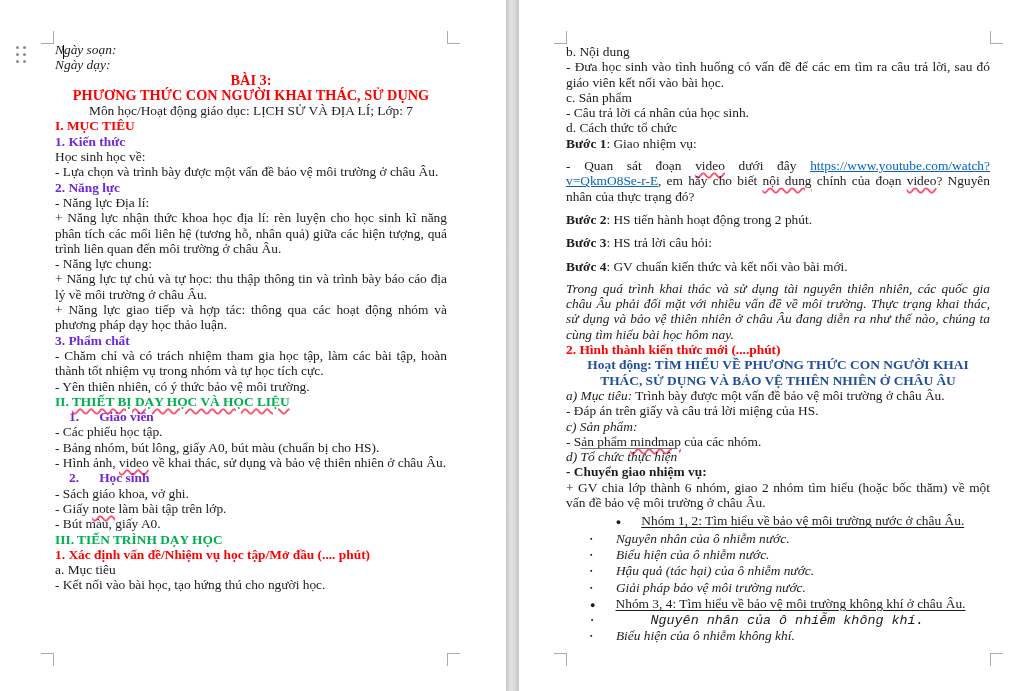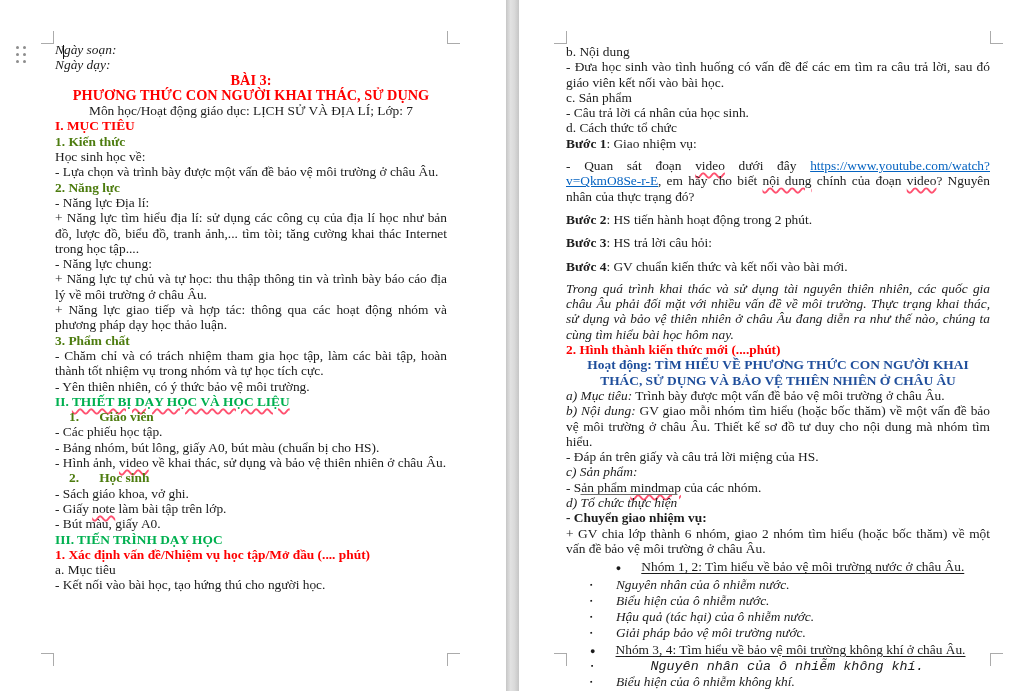--- a/index.html
+++ b/index.html
@@ -18,21 +18,21 @@
   }
   .text-col{position:absolute}
   #page-left .text-col{left:55px;top:42px;width:392px}
   #page-right .text-col{left:47px;top:44px;width:424px}
   .line{line-height:15.3px;min-height:15.3px;white-space:normal}
   .c{text-align:center}
   .j{text-align:justify}
   .b{font-weight:bold}
   .i{font-style:italic}
   .red{color:#fe0000}
-  .blue{color:#4d7c0f}
+  .blue{color:#6d28d9}
   .dkblue{color:#1f4e9b}
   .green{color:#00b050}
   .t{font-size:14.3px}
   .sq{text-decoration:underline;text-decoration-style:wavy;text-decoration-color:#ff5170;text-decoration-thickness:1.5px;text-underline-offset:2px}
   .u{text-decoration:underline;text-underline-offset:2px}
   .link{color:#0563c1;text-decoration:underline}
   .ol{text-decoration:overline;text-decoration-color:#6f6f6f}
   .sm{font-size:7px;vertical-align:2px}
   .blt{font-size:9px}
   
@@ -61,21 +61,21 @@
       <div class="line"><span class="i">Ngày dạy:</span></div>
       <div class="line c"><span class="b red t">BÀI 3:</span></div>
       <div class="line c"><span class="b red t">PHƯƠNG THỨC CON NGƯỜI KHAI THÁC, SỬ DỤNG</span></div>
       <div class="line c"><span>Môn học/Hoạt động giáo dục: LỊCH SỬ VÀ ĐỊA LÍ; Lớp: 7</span></div>
       <div class="line"><span class="b red">I. MỤC TIÊU</span></div>
       <div class="line"><span class="b blue">1. Kiến thức</span></div>
       <div class="line"><span>Học sinh học về:</span></div>
       <div class="line"><span>- Lựa chọn và trình bày được một vấn đề bảo vệ môi trường ở châu Âu.</span></div>
       <div class="line"><span class="b blue">2. Năng lực</span></div>
       <div class="line"><span>- Năng lực Địa lí:</span></div>
-      <div class="line j"><span>+ Năng lực tìm hiểu địa lí: sử dụng các công cụ của địa lí học như bản đồ, lược đồ, biểu đồ, tranh ảnh,... tìm tòi; tăng cường khai thác Internet trong học tập....</span></div>
+      <div class="line j"><span>+ Năng lực nhận thức khoa học địa lí: rèn luyện cho học sinh kĩ năng phân tích các mối liên hệ (tương hỗ, nhân quả) giữa các hiện tượng, quá trình liên quan đến môi trường ở châu Âu.</span></div>
       <div class="line"><span>- Năng lực chung:</span></div>
       <div class="line j"><span>+ Năng lực tự chủ và tự học: thu thập thông tin và trình bày báo cáo địa lý về môi trường ở châu Âu.</span></div>
       <div class="line j"><span>+ Năng lực giao tiếp và hợp tác: thông qua các hoạt động nhóm và phương pháp dạy học thảo luận.</span></div>
       <div class="line"><span class="b blue">3. Phẩm chất</span></div>
       <div class="line j"><span>- Chăm chỉ và có trách nhiệm tham gia học tập, làm các bài tập, hoàn thành tốt nhiệm vụ trong nhóm và tự học tích cực.</span></div>
       <div class="line"><span>- Yên thiên nhiên, có ý thức bảo vệ môi trường.</span></div>
       <div class="line"><span class="b green">II. </span><span class="b green sq">THIẾT BỊ DẠY HỌC VÀ HỌC LIỆU</span></div>
       <div class="line" style="padding-left: 14px;"><span class="b blue">1.</span><span>&nbsp;&nbsp;&nbsp;&nbsp;&nbsp;&nbsp;</span><span class="b blue">Giáo viên</span></div>
       <div class="line"><span>- Các phiếu học tập.</span></div>
       <div class="line"><span>- Bảng nhóm, bút lông, giấy A0, bút màu (chuẩn bị cho HS).</span></div>
@@ -115,21 +115,20 @@
       <div class="line"><span>d. Cách thức tổ chức</span></div>
       <div class="line"><span class="b">Bước 1</span><span>: Giao nhiệm vụ:</span></div>
       <div class="line j" style="margin-top: 7px;"><span>- Quan sát đoạn </span><span class="sq">video</span><span> dưới đây </span><span class="link">https://www.youtube.com/watch?v=QkmO8Se-r-E</span><span>, em hãy cho biết </span><span class="sq">nội dung</span><span> chính của đoạn </span><span class="sq">video</span><span>? Nguyên nhân của thực trạng đó?</span></div>
       <div class="line" style="margin-top: 8px;"><span class="b">Bước 2</span><span>: HS tiến hành hoạt động trong 2 phút.</span></div>
       <div class="line" style="margin-top: 8px;"><span class="b">Bước 3</span><span>: HS trả lời câu hỏi:</span></div>
       <div class="line" style="margin-top: 8px;"><span class="b">Bước 4</span><span>: GV chuẩn kiến thức và kết nối vào bài mới.</span></div>
       <div class="line j" style="margin-top: 7px;"><span class="i">Trong quá trình khai thác và sử dụng tài nguyên thiên nhiên, các quốc gia châu Âu phải đối mặt với nhiều vấn đề về môi trường. Thực trạng khai thác, sử dụng và bảo vệ thiên nhiên ở châu Âu đang diễn ra như thế nào, chúng ta cùng tìm hiểu bài học hôm nay.</span></div>
       <div class="line"><span class="b red">2. Hình thành kiến thức mới (....phút)</span></div>
       <div class="line c"><span class="b dkblue">Hoạt động: TÌM HIỂU VỀ PHƯƠNG THỨC CON NGƯỜI KHAI THÁC, SỬ DỤNG VÀ BẢO VỆ THIÊN NHIÊN Ở CHÂU ÂU</span></div>
       <div class="line"><span class="i">a) Mục tiêu:</span><span> Trình bày được một vấn đề bảo vệ môi trường ở châu Âu.</span></div>
-      <div class="line j"><span class="i">b) Nội dung:</span><span> GV giao mỗi nhóm tìm hiểu (hoặc bốc thăm) về một vấn đề bảo vệ môi trường ở châu Âu. Thiết kế sơ đồ tư duy cho nội dung mà nhóm tìm hiểu.</span></div>
       <div class="line"><span>- Đáp án trên giấy và câu trả lời miệng của HS.</span></div>
       <div class="line"><span class="i">c) Sản phẩm:</span></div>
       <div class="line"><span>- Sản phẩm </span><span class="sq">mindmap</span><span> của các nhóm.</span></div>
       <div class="line"><span class="i">d) </span><span class="i ol">Tổ chức thực hiện</span></div>
       <div class="line"><span class="b">- Chuyển giao nhiệm vụ:</span></div>
       <div class="line j"><span>+ GV chia lớp thành 6 nhóm, giao 2 nhóm tìm hiểu (hoặc bốc thăm) về một vấn đề bảo vệ môi trường ở châu Âu.</span></div>
       <div class="line" style="margin-top: 3px; padding-left: 24px; text-align: center;"><span class="blt">●</span><span>&nbsp;&nbsp;&nbsp;&nbsp;&nbsp;&nbsp;</span><span class="u">Nhóm 1, 2: Tìm hiểu về bảo vệ môi trường nước ở châu Âu.</span></div>
       <div class="line" style="padding-left: 24px;"><span class="sm">▪</span><span>&nbsp;&nbsp;&nbsp;&nbsp;&nbsp;&nbsp;&nbsp;</span><span class="i">Nguyên nhân của ô nhiễm nước.</span></div>
       <div class="line" style="padding-left: 24px;"><span class="sm">▪</span><span>&nbsp;&nbsp;&nbsp;&nbsp;&nbsp;&nbsp;&nbsp;</span><span class="i">Biểu hiện của ô nhiễm nước.</span></div>
       <div class="line" style="padding-left: 24px;"><span class="sm">▪</span><span>&nbsp;&nbsp;&nbsp;&nbsp;&nbsp;&nbsp;&nbsp;</span><span class="i">Hậu quả (tác hại) của ô nhiễm nước.</span></div>

